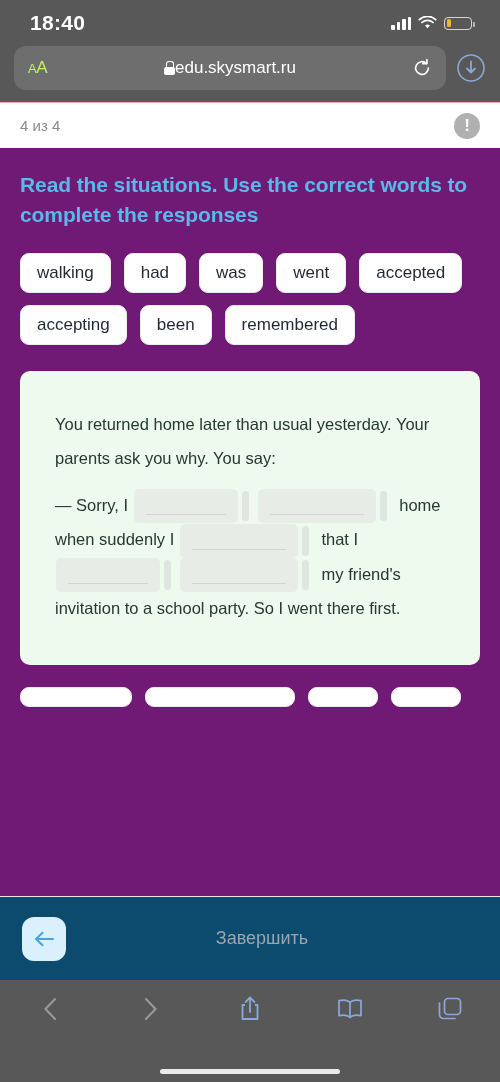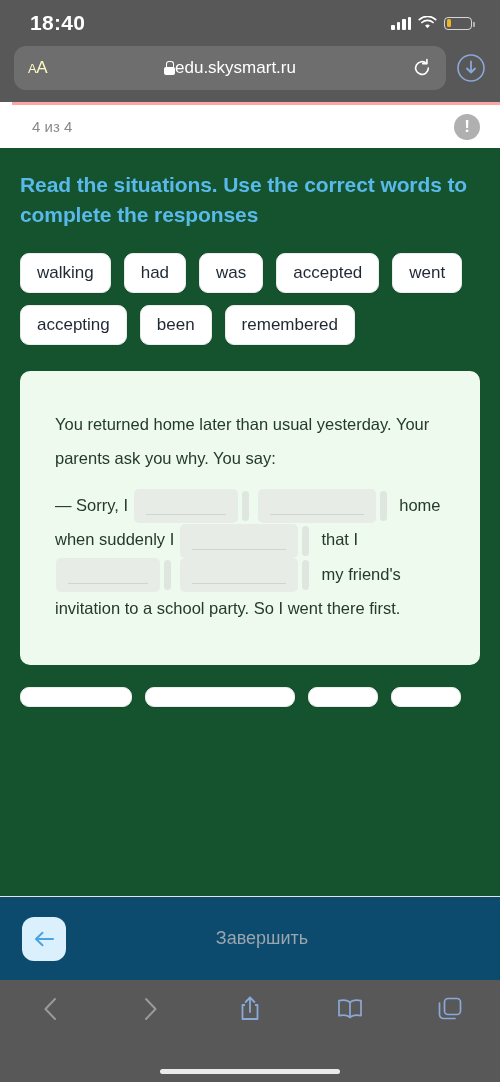--- a/index.html
+++ b/index.html
@@ -39,21 +39,21 @@
     content: ""; position: absolute; right: -4px; top: 4px;
     width: 2px; height: 5px; background: rgba(255,255,255,.55); border-radius: 0 1px 1px 0;
   }
   .battery span { display: block; height: 100%; width: 18%; background: #f0b429; border-radius: 1.5px; }
 
   .urlbar-row { display: flex; align-items: center; gap: 10px; padding: 0 14px; }
   .urlbar {
     flex: 1; height: 44px; background: #6e6e6e; border-radius: 12px;
     display: flex; align-items: center; padding: 0 14px; position: relative;
   }
-  .aa { color: #fef9c3; font-size: 17px; letter-spacing: -.5px; }
+  .aa { color: #bef264; font-size: 17px; letter-spacing: -.5px; }
   .aa .small { font-size: 13px; }
   .url-center {
     position: absolute; left: 0; right: 0; display: flex; align-items: center;
     justify-content: center; pointer-events: none;
   }
   .lock { width: 11px; height: 14px; position: relative; }
   .lock:before {
     content: ""; position: absolute; left: 0; bottom: 0; width: 11px; height: 8px;
     background: #fff; border-radius: 2px;
   }
@@ -70,33 +70,33 @@
   
   .site-header {
     background: #fff; height: 66px; display: flex; align-items: center;
     padding: 0 0 0 18px; gap: 28px; flex: 0 0 auto;
   }
   .logo { width: 44px; height: 34px; flex: 0 0 auto; }
   .nav { display: flex; gap: 22px; }
   .nav a { color: #7b8794; font-size: 15.5px; text-decoration: none; }
 
   .progress-row {
-    height: 46px; border-top: 3px solid #fca5a5; display: flex; align-items: center;
-    justify-content: space-between; padding: 0 20px; background: #fff; flex: 0 0 auto; margin-left: 12px;
+    height: 46px; border-top: 1px solid #fca5a5; display: flex; align-items: center;
+    justify-content: space-between; padding: 0 20px; background: #fff; flex: 0 0 auto;
   }
   .progress-label { color: #8a8a8a; font-size: 15px; }
   .warn-icon {
     width: 26px; height: 26px; border-radius: 50%; background: #b0b0b0;
     display: flex; align-items: center; justify-content: center;
     color: #fff; font-size: 17px; font-weight: 700; line-height: 1;
   }
 
   
   .task-scroll {
-    flex: 1 1 auto; background: #14532d; overflow: hidden; position: relative;
+    flex: 1 1 auto; background: #701a75; overflow: hidden; position: relative;
     padding: 22px 20px 0 20px;
   }
   .task-title {
     color: #5ab9eb; font-size: 21px; font-weight: 700; line-height: 1.45;
     letter-spacing: -.1px; margin-bottom: 22px;
   }
   .chips { display: flex; flex-wrap: wrap; gap: 12px 13px; margin-bottom: 26px; align-items: flex-end; }
   .chip {
     background: #fff; border: 1px solid #ececec; border-radius: 9px;
     padding: 9px 16px; font-size: 17px; color: #1f2933;
@@ -209,22 +209,22 @@
   </div>
 
   <div class="task-scroll">
 
     <div class="task-title">Read the situations. Use the correct words to complete the responses</div>
 
     <div class="chips">
       <div class="chip">walking</div>
       <div class="chip">had</div>
       <div class="chip">was</div>
+      <div class="chip">went</div>
       <div class="chip">accepted</div>
-      <div class="chip">went</div>
       <div class="chip">accepting</div>
       <div class="chip">been</div>
       <div class="chip">remembered</div>
     </div>
 
     <div class="green-card">
       <p>You returned home later than usual yesterday. Your parents ask you why. You say:</p>
       <p class="para-gap">
         <span>— Sorry, I</span>
         <span class="slot"></span><span class="caret"></span><span class="slot wide"></span><span class="caret"></span>

